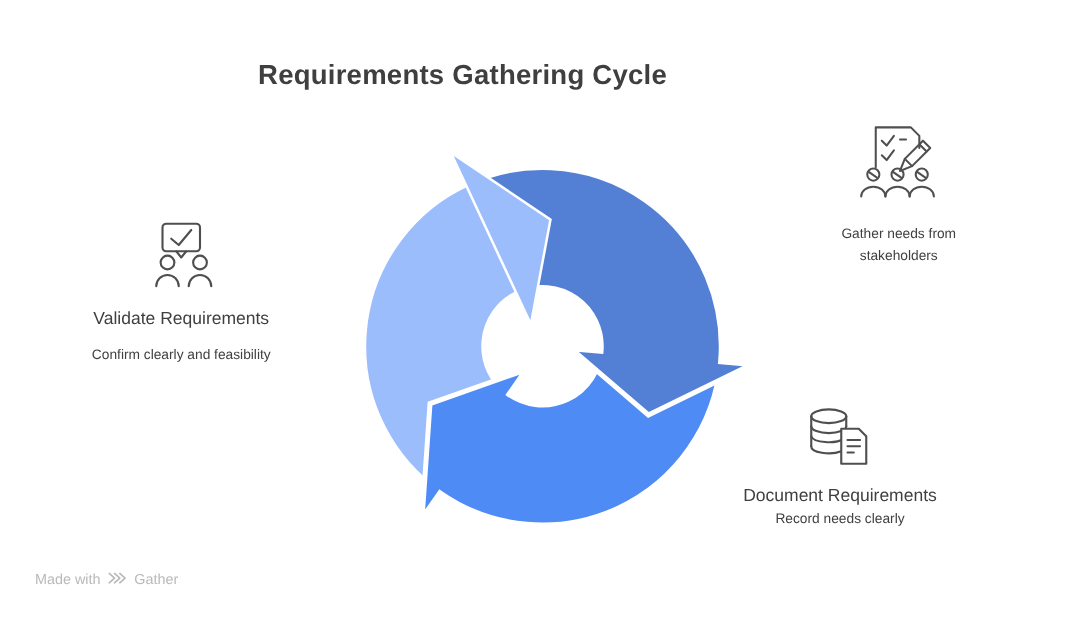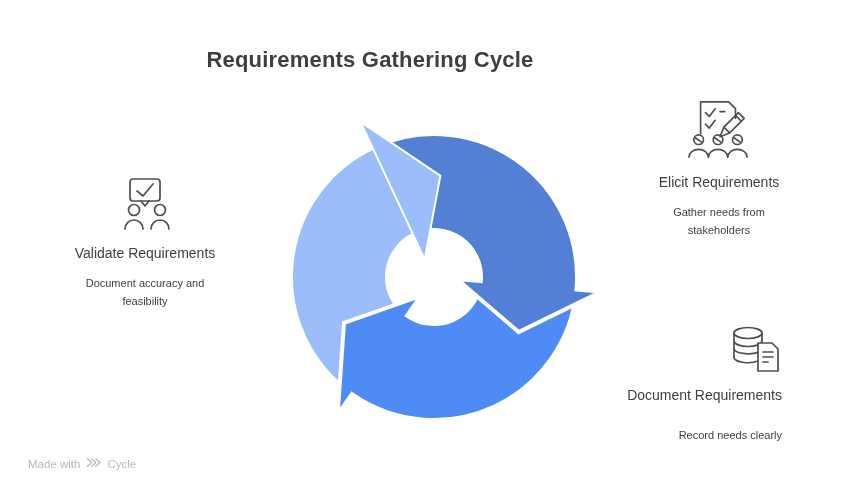--- a/index.html
+++ b/index.html
@@ -8,29 +8,29 @@
     font-family:"Liberation Sans", sans-serif;
     --text:#3F3F3F; --icon:#4F4F4F; --footer:#B9B9B9;
   }
   .page-title{
     position:absolute;left:0;top:47px;width:740px;text-align:center;
     font-size:22px;font-weight:700;color:var(--text);letter-spacing:.2px;
   }
   .ring-svg{position:absolute;left:262px;top:105px;}
   .node{position:absolute;width:220px;display:flex;flex-direction:column;align-items:center;}
   .node-elicit{left:609px;top:100px;}
-  .node-document{left:562px;top:325px;align-items:flex-end;}
+  .node-document{left:562px;top:325px;}
   .node-validate{left:35px;top:177px;justify-content:space-between;}
   .node-icon{flex:0 0 auto;}
   .node-icon svg path,.node-icon svg circle,.node-icon svg ellipse,.node-icon svg rect,.node-icon svg line{
     stroke:var(--icon);fill:none;stroke-width:1.7;stroke-linecap:round;stroke-linejoin:round;
   }
   .node-title{margin-top:10px;font-size:14px;color:var(--text);text-align:center;}
   .node-sub{margin-top:13px;font-size:11px;line-height:18px;color:var(--text);text-align:center;}
-  .node-document .node-sub{margin-top:23px;}
+  .node-document .node-sub{margin-top:2px;}
   .node-elicit .node-sub{max-width:140px;}
   .node-validate .node-sub{max-width:165px;}
   .footer{
     position:absolute;left:28px;top:457px;display:flex;align-items:center;gap:6px;
     font-size:11.5px;color:var(--footer);
   }
   .napkin-glyph svg path{stroke:var(--footer);fill:none;stroke-width:1.4;stroke-linecap:round;stroke-linejoin:round;}
   .brand{color:var(--footer);}
 </style>
 </head>
@@ -60,21 +60,20 @@
       <path d="M7.5 38 L14 42.5"></path>
       <circle cx="31" cy="40" r="5"></circle>
       <path d="M27.5 38 L34 42.5"></path>
       <circle cx="51" cy="40" r="5"></circle>
       <path d="M47.5 38 L54 42.5"></path>
       <path d="M1 58 a10 8 0 0 1 20 0"></path>
       <path d="M21 58 a10 8 0 0 1 20 0"></path>
       <path d="M41 58 a10 8 0 0 1 20 0"></path>
     </svg>
   </div>
-  <div class="node-title">Elicit Requirements</div>
   <div class="node-sub">Gather needs from stakeholders</div>
 </div>
 
 <div class="node node-document">
   <div class="node-icon">
     <svg width="50" height="48" viewBox="0 0 50 48">
       <ellipse cx="16" cy="8" rx="14" ry="5.5"></ellipse>
       <path d="M2 8 V32"></path>
       <path d="M30 8 V16"></path>
       <path d="M2 16 a14 5.5 0 0 0 28 0"></path>
@@ -96,26 +95,26 @@
       <rect x="13" y="2" width="30" height="22" rx="3"></rect>
       <path d="M20 14 L26 19 L36 7"></path>
       <path d="M24 24 L28 29 L32 24"></path>
       <circle cx="17" cy="33" r="5.5"></circle>
       <circle cx="43" cy="33" r="5.5"></circle>
       <path d="M8 52 a9 9 0 0 1 18 0"></path>
       <path d="M34 52 a9 9 0 0 1 18 0"></path>
     </svg>
   </div>
   <div class="node-title">Validate Requirements</div>
-  <div class="node-sub">Document accuracy and feasibility</div>
+  <div class="node-sub">Confirm clearly and feasibility</div>
 </div>
 
 <div class="footer">
   <span>Made with</span>
   <span class="napkin-glyph">
     <svg width="15" height="11" viewBox="0 0 16 11">
       <path d="M1.5 1.5 L6 5.5 L1.5 9.5"></path>
       <path d="M6 1.5 L10.5 5.5 L6 9.5"></path>
       <path d="M10.5 1.5 L15 5.5 L10.5 9.5"></path>
     </svg>
   </span>
-  <span class="brand">Cycle</span>
+  <span class="brand">Gather</span>
 </div>
 
 </body></html>

